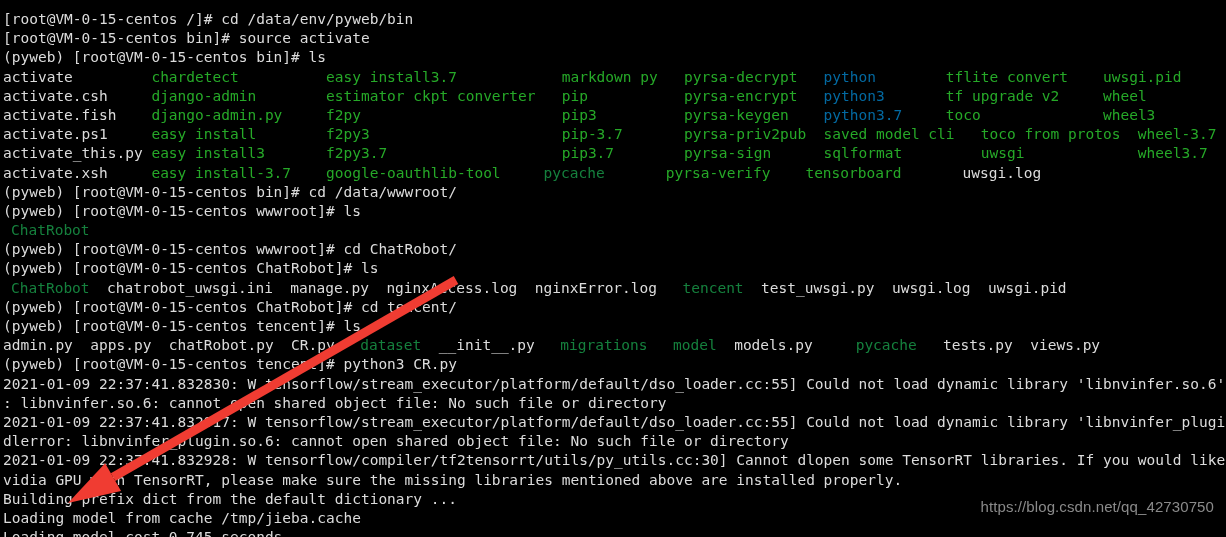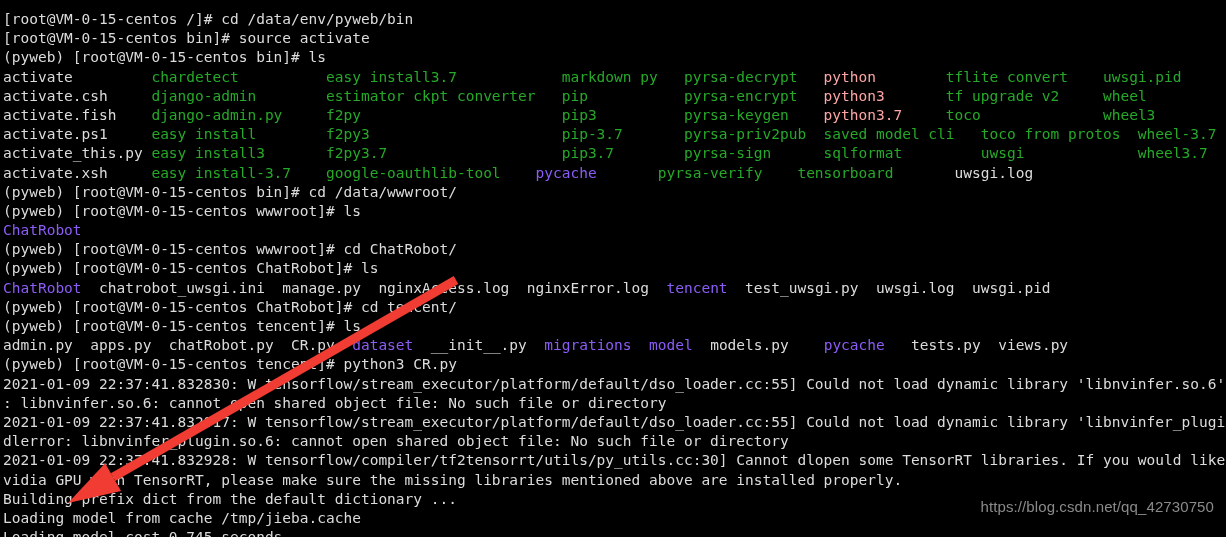--- a/index.html
+++ b/index.html
@@ -37,22 +37,22 @@
     color: #d8d8d8;
     overflow: hidden;
   }
   .line {
     white-space: pre;
     height: 19.2px;
     overflow: hidden;
   }
   .c-white  { color: #dcdcdc; }
   .c-green  { color: #26a928; }
-  .c-blue   { color: #8b5cf6; }
-  .c-cyan   { color: #fca5a5; }
+  .c-blue   { color: #15803d; margin-left: 8px; }
+  .c-cyan   { color: #0369a1; }
 
   
   #arrow-overlay {
     position: absolute;
     left: 0;
     top: 0;
     width: 1226px;
     height: 537px;
     pointer-events: none;
   }

